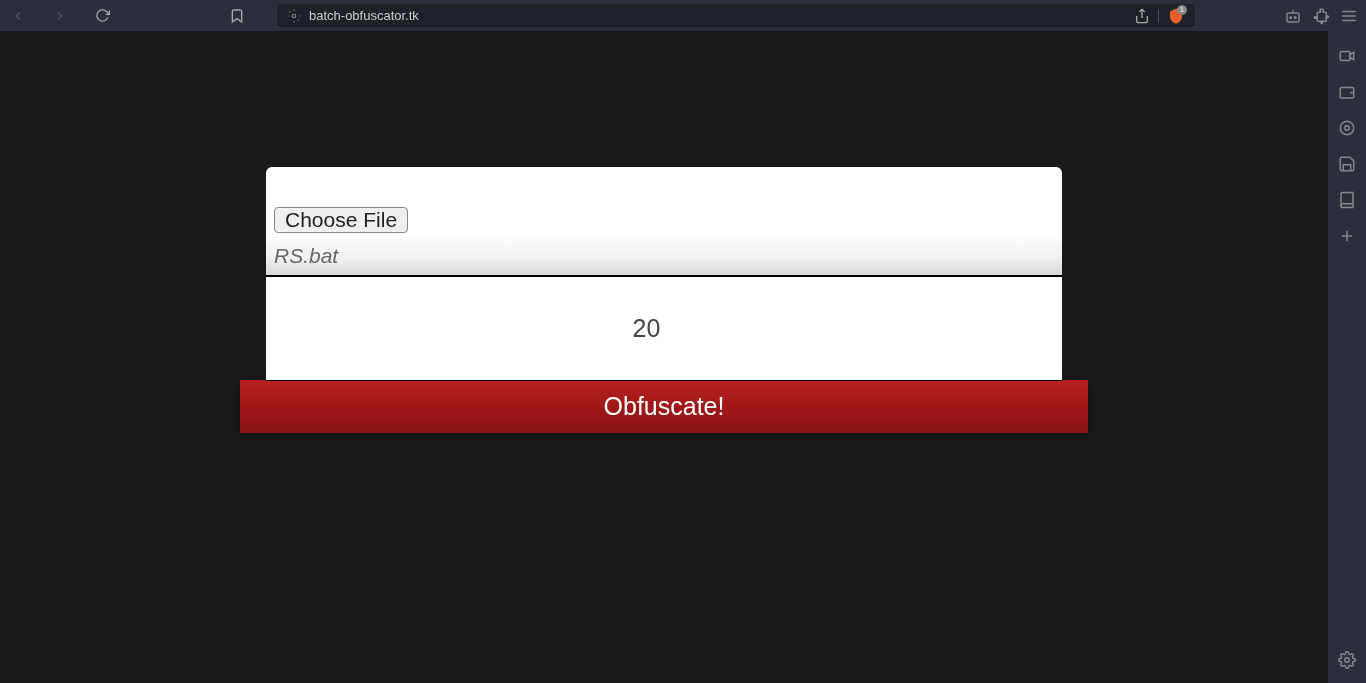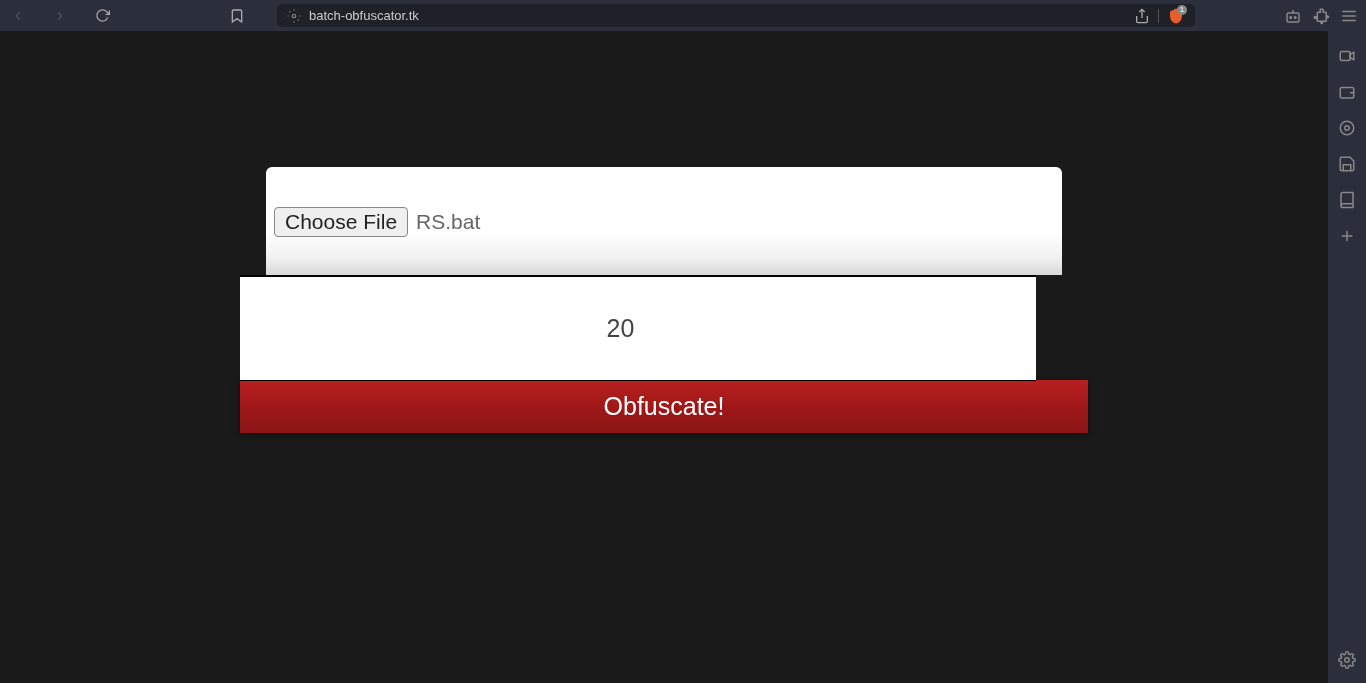--- a/index.html
+++ b/index.html
@@ -166,41 +166,44 @@
       width: 796px;
       margin-left: 26px;
       height: 108px;
       background: linear-gradient(to bottom, #ffffff 0%, #ffffff 60%, #f0f0f0 85%, #d8d8d8 100%);
       border-radius: 6px 6px 0 0;
       padding: 40px 8px 8px 8px;
       display: flex;
       align-items: flex-start;
       gap: 8px;
       position: relative;
+      flex-direction: column;
     }
     .choose-file-btn {
       height: 30px;
       padding: 0 10px;
       background: #efefef;
       border: 1px solid #888;
       border-radius: 4px;
       font-size: 21px;
       color: #222;
       cursor: pointer;
       display: flex;
       align-items: center;
     }
     .file-name {
       font-size: 21px;
       color: #666;
       line-height: 30px;
+      font-style: italic;
     }
     
     .number-section {
       width: 796px;
+      margin-left: 26px;
       height: 106px;
       background: #ffffff;
       border-top: 2px solid #000;
       border-bottom: 1px solid #000;
       display: flex;
       align-items: center;
       justify-content: center;
       position: relative;
     }
     .num-input {

